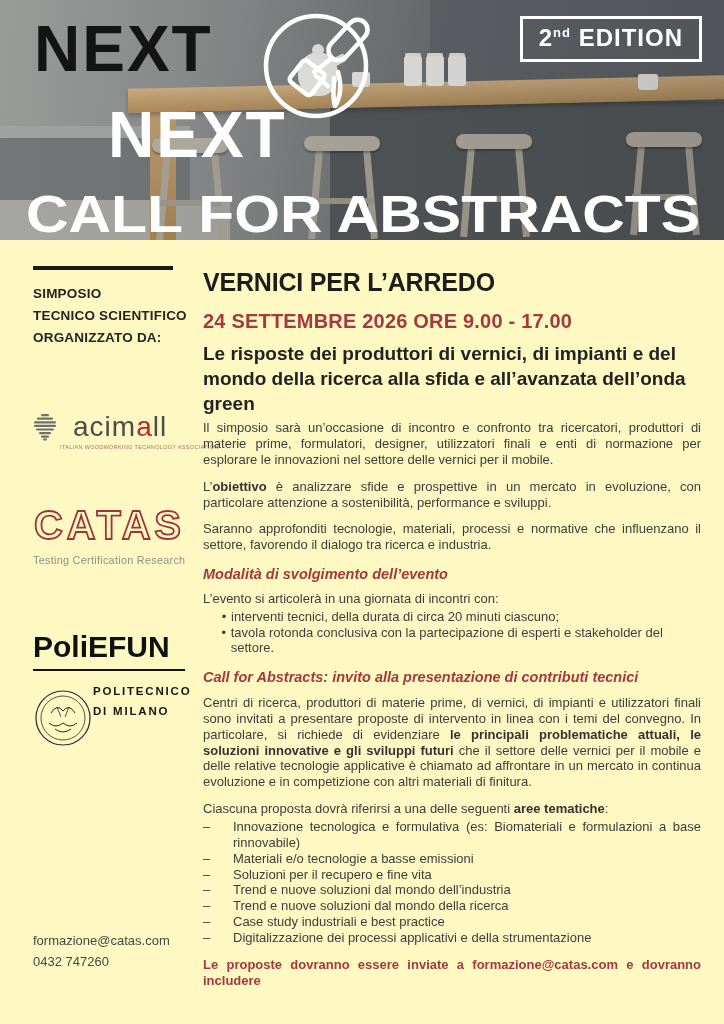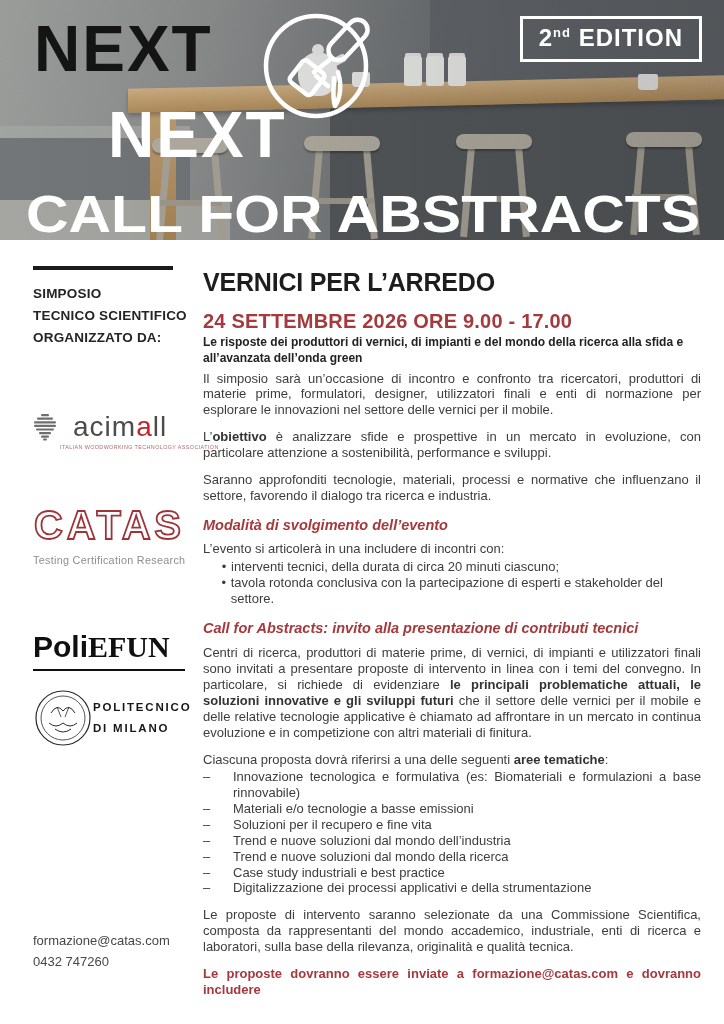--- a/index.html
+++ b/index.html
@@ -1,19 +1,19 @@
 <!DOCTYPE html>
 <html><head>
 <meta charset="utf-8">
 <style>
   * { margin:0; padding:0; box-sizing:border-box; }
   html,body { background:#e8e8e8; }
   .page {
     position:relative; width:724px; height:1024px; margin:0 auto;
-    background:#ffffff; overflow:hidden;
+    background:#fef9c3; overflow:hidden;
     font-family:"Liberation Sans", sans-serif;
   }
 
   
   .hero { position:absolute; left:0; top:0; width:724px; height:240px; overflow:hidden; background:#797d7f; }
   .k-wall { position:absolute; inset:0; background:linear-gradient(100deg,#9d9f9d 0%,#8e9090 28%,#737678 55%,#5e6265 78%,#585c5f 100%); }
   .k-panel-right { position:absolute; left:430px; top:0; width:294px; height:240px; background:#61656a; opacity:.85; }
   .k-counter-left { position:absolute; left:0; top:126px; width:190px; height:12px; background:#a4a6a4; }
   .k-cabinet-left { position:absolute; left:0; top:138px; width:190px; height:66px; background:#74787a; }
   .k-floor-left { position:absolute; left:0; top:200px; width:230px; height:40px; background:#a8a8a4; }
@@ -50,33 +50,33 @@
   .logo-acimall { margin-top:64px; }
   .acimall-row { display:flex; align-items:flex-end; gap:16px; }
   .acimall-word { font-size:28px; font-weight:500; color:#4c4c4c; letter-spacing:1px; line-height:1; }
   .acimall-word .red { color:#c0262c; }
   .acimall-tag { margin-top:3px; margin-left:27px; font-size:5.4px; letter-spacing:.4px; color:#b26a6c; white-space:nowrap; }
   .logo-catas { margin-top:52px; }
   .catas-tag { margin-top:2px; font-size:10.8px; color:#8e8e8e; letter-spacing:.3px; }
   .logo-poliefun { margin-top:66px; }
   .poliefun-name { font-size:30px; line-height:1; color:#101010; }
   .poliefun-name .poli { font-weight:900; font-family:"Liberation Sans", sans-serif; }
-  .poliefun-name .efun { font-family:Liberation Serif, serif; font-weight:600; }
+  .poliefun-name .efun { font-family:Liberation Sans, sans-serif; font-weight:600; }
   .poliefun-rule { width:152px; border-top:2px solid #101010; margin:7px 0 10px; }
-  .poliefun-row { display:flex; align-items:center; }
+  .poliefun-row { display:flex; }
   .poli-inst { font-size:11.5px; font-weight:800; color:#161616; letter-spacing:1.8px; line-height:1.75; }
   .contact { position:absolute; left:33px; top:930px; width:190px; font-size:13px; line-height:1.62; color:#474747; }
   .contact .c-head { font-size:12.5px; font-weight:800; color:#a4393e; }
   .contact .c-head .dark { color:#474747; }
 
   
   .main { position:absolute; left:203px; top:268px; width:498px; color:#3d3d3d; font-size:13px; line-height:1.22; }
   .m-title { font-size:25px; font-weight:800; color:#1d1d1d; line-height:1.18; letter-spacing:-.2px; }
   .m-date { margin-top:11px; font-size:20px; font-weight:800; color:#a4393e; letter-spacing:.2px; }
-  .m-subtitle { margin-top:2px; font-size:12px; font-weight:800; color:#222; line-height:1.32; }
+  .m-subtitle { margin-top:8px; font-size:19px; font-weight:800; color:#222; line-height:1.32; }
   .para { margin-top:11px; text-align:justify; }
   .para b, .lead b { font-weight:800; color:#333; }
   .red-h { margin-top:13px; font-size:14.5px; font-weight:800; font-style:italic; color:#a4393e; }
   .lead { margin-top:7px; }
   .dotlist { margin-top:2px; }
   .dotlist .d-item { display:flex; }
   .dotlist .d-item .dot { width:14px; margin-left:14px; text-align:center; color:#3d3d3d; }
   .dashlist { margin-top:2px; }
   .dashlist .d-item { display:flex; text-align:justify; }
   .dashlist .d-item .dash { width:30px; flex:0 0 30px; }
@@ -221,21 +221,21 @@
     <div class="m-subtitle">Le risposte dei produttori di vernici, di impianti e del mondo della ricerca alla sfida e all’avanzata dell’onda green</div>
 
     <p class="para" style="margin-top:4px">Il simposio sarà un’occasione di incontro e confronto tra ricercatori, produttori di materie prime, formulatori, designer, utilizzatori finali e enti di normazione per esplorare le innovazioni nel settore delle vernici per il mobile.</p>
 
     <p class="para"><span>L’</span><b>obiettivo</b><span> è analizzare sfide e prospettive in un mercato in evoluzione, con particolare attenzione a sostenibilità, performance e sviluppi.</span></p>
 
     <p class="para">Saranno approfonditi tecnologie, materiali, processi e normative che influenzano il settore, favorendo il dialogo tra ricerca e industria.</p>
 
     <div class="red-h">Modalità di svolgimento dell’evento</div>
 
-    <div class="lead">L’evento si articolerà in una includere di incontri con:</div>
+    <div class="lead">L’evento si articolerà in una giornata di incontri con:</div>
     <div class="dotlist">
       <div class="d-item">
         <span class="dot">•</span>
         <span>interventi tecnici, della durata di circa 20 minuti ciascuno;</span>
       </div>
       <div class="d-item">
         <span class="dot">•</span>
         <span>tavola rotonda conclusiva con la partecipazione di esperti e stakeholder del settore.</span>
       </div>
     </div>
@@ -270,19 +270,18 @@
       <div class="d-item">
         <span class="dash">–</span>
         <span>Case study industriali e best practice</span>
         </div>
       <div class="d-item">
         <span class="dash">–</span>
         <span>Digitalizzazione dei processi applicativi e della strumentazione</span>
         </div>
     </div>
 
-    <p class="para">Le proposte di intervento saranno selezionate da una Commissione Scientifica, composta da rappresentanti del mondo accademico, industriale, enti di ricerca e laboratori, sulla base della rilevanza, originalità e qualità tecnica.</p>
 
     <p class="redline"><span class="rb">Le proposte dovranno essere inviate a formazione@catas.com e dovranno includere</span></p>
 
   </main>
 
 </div>
 
 </body></html>

